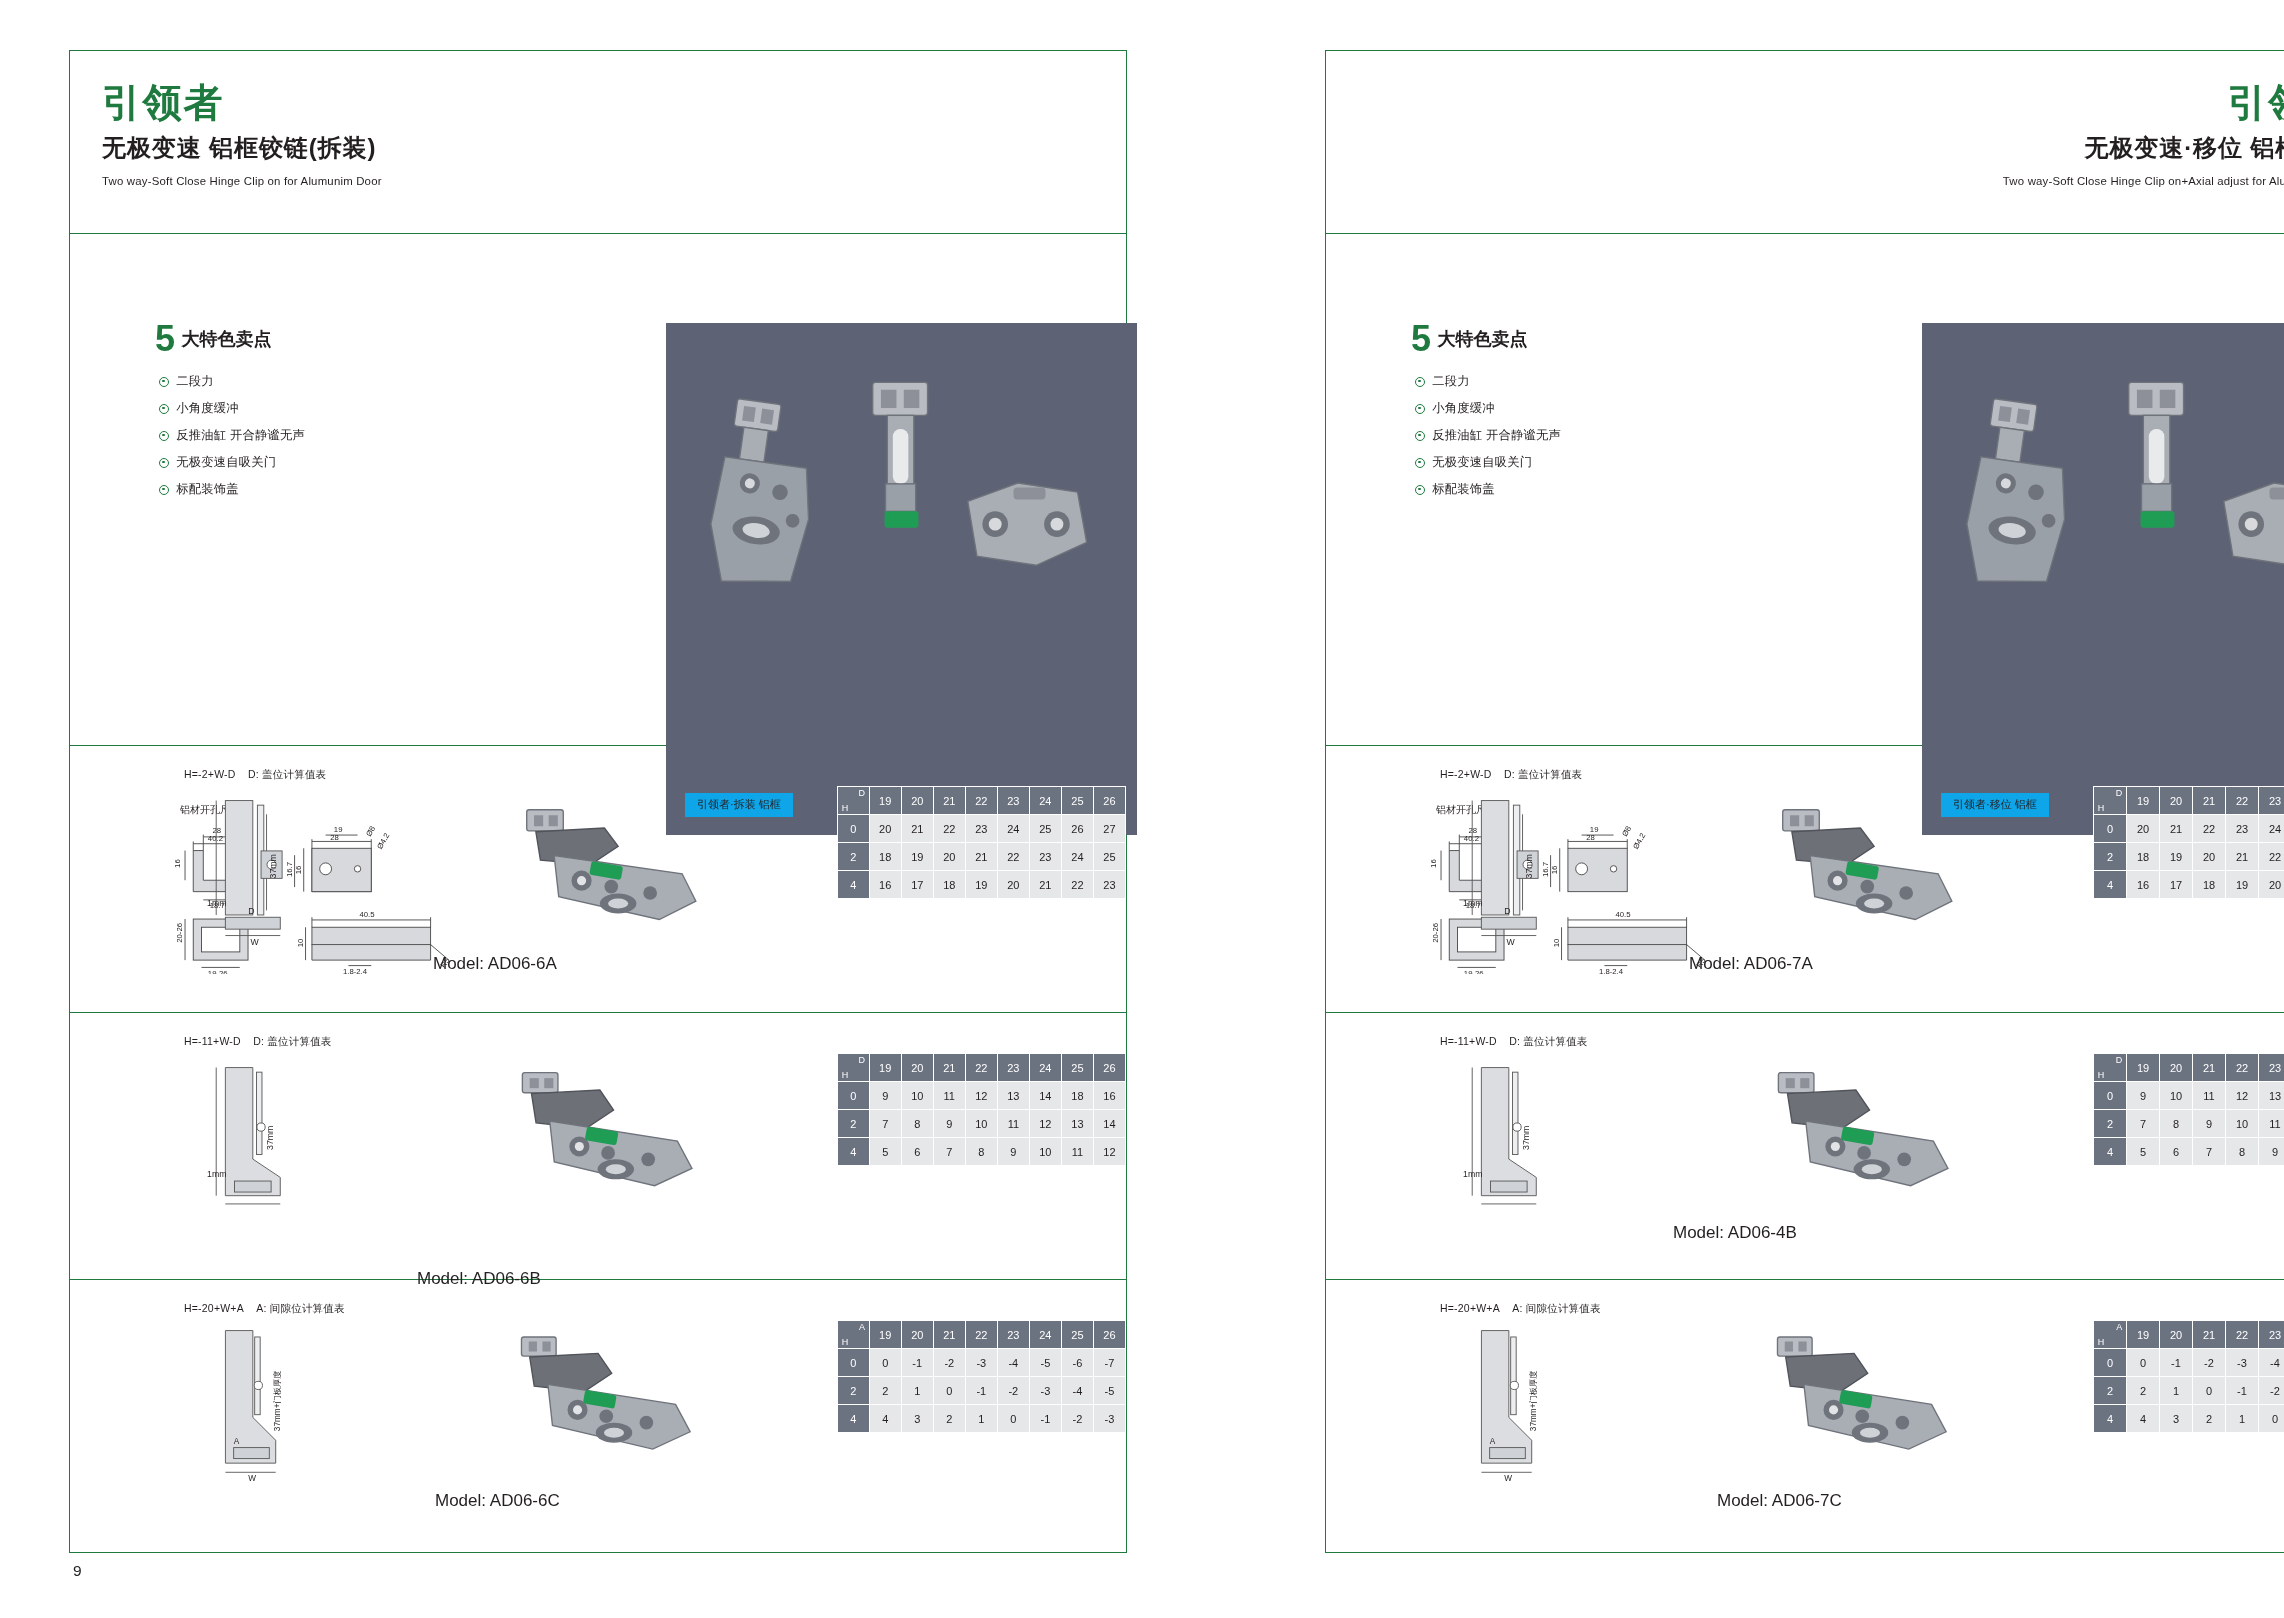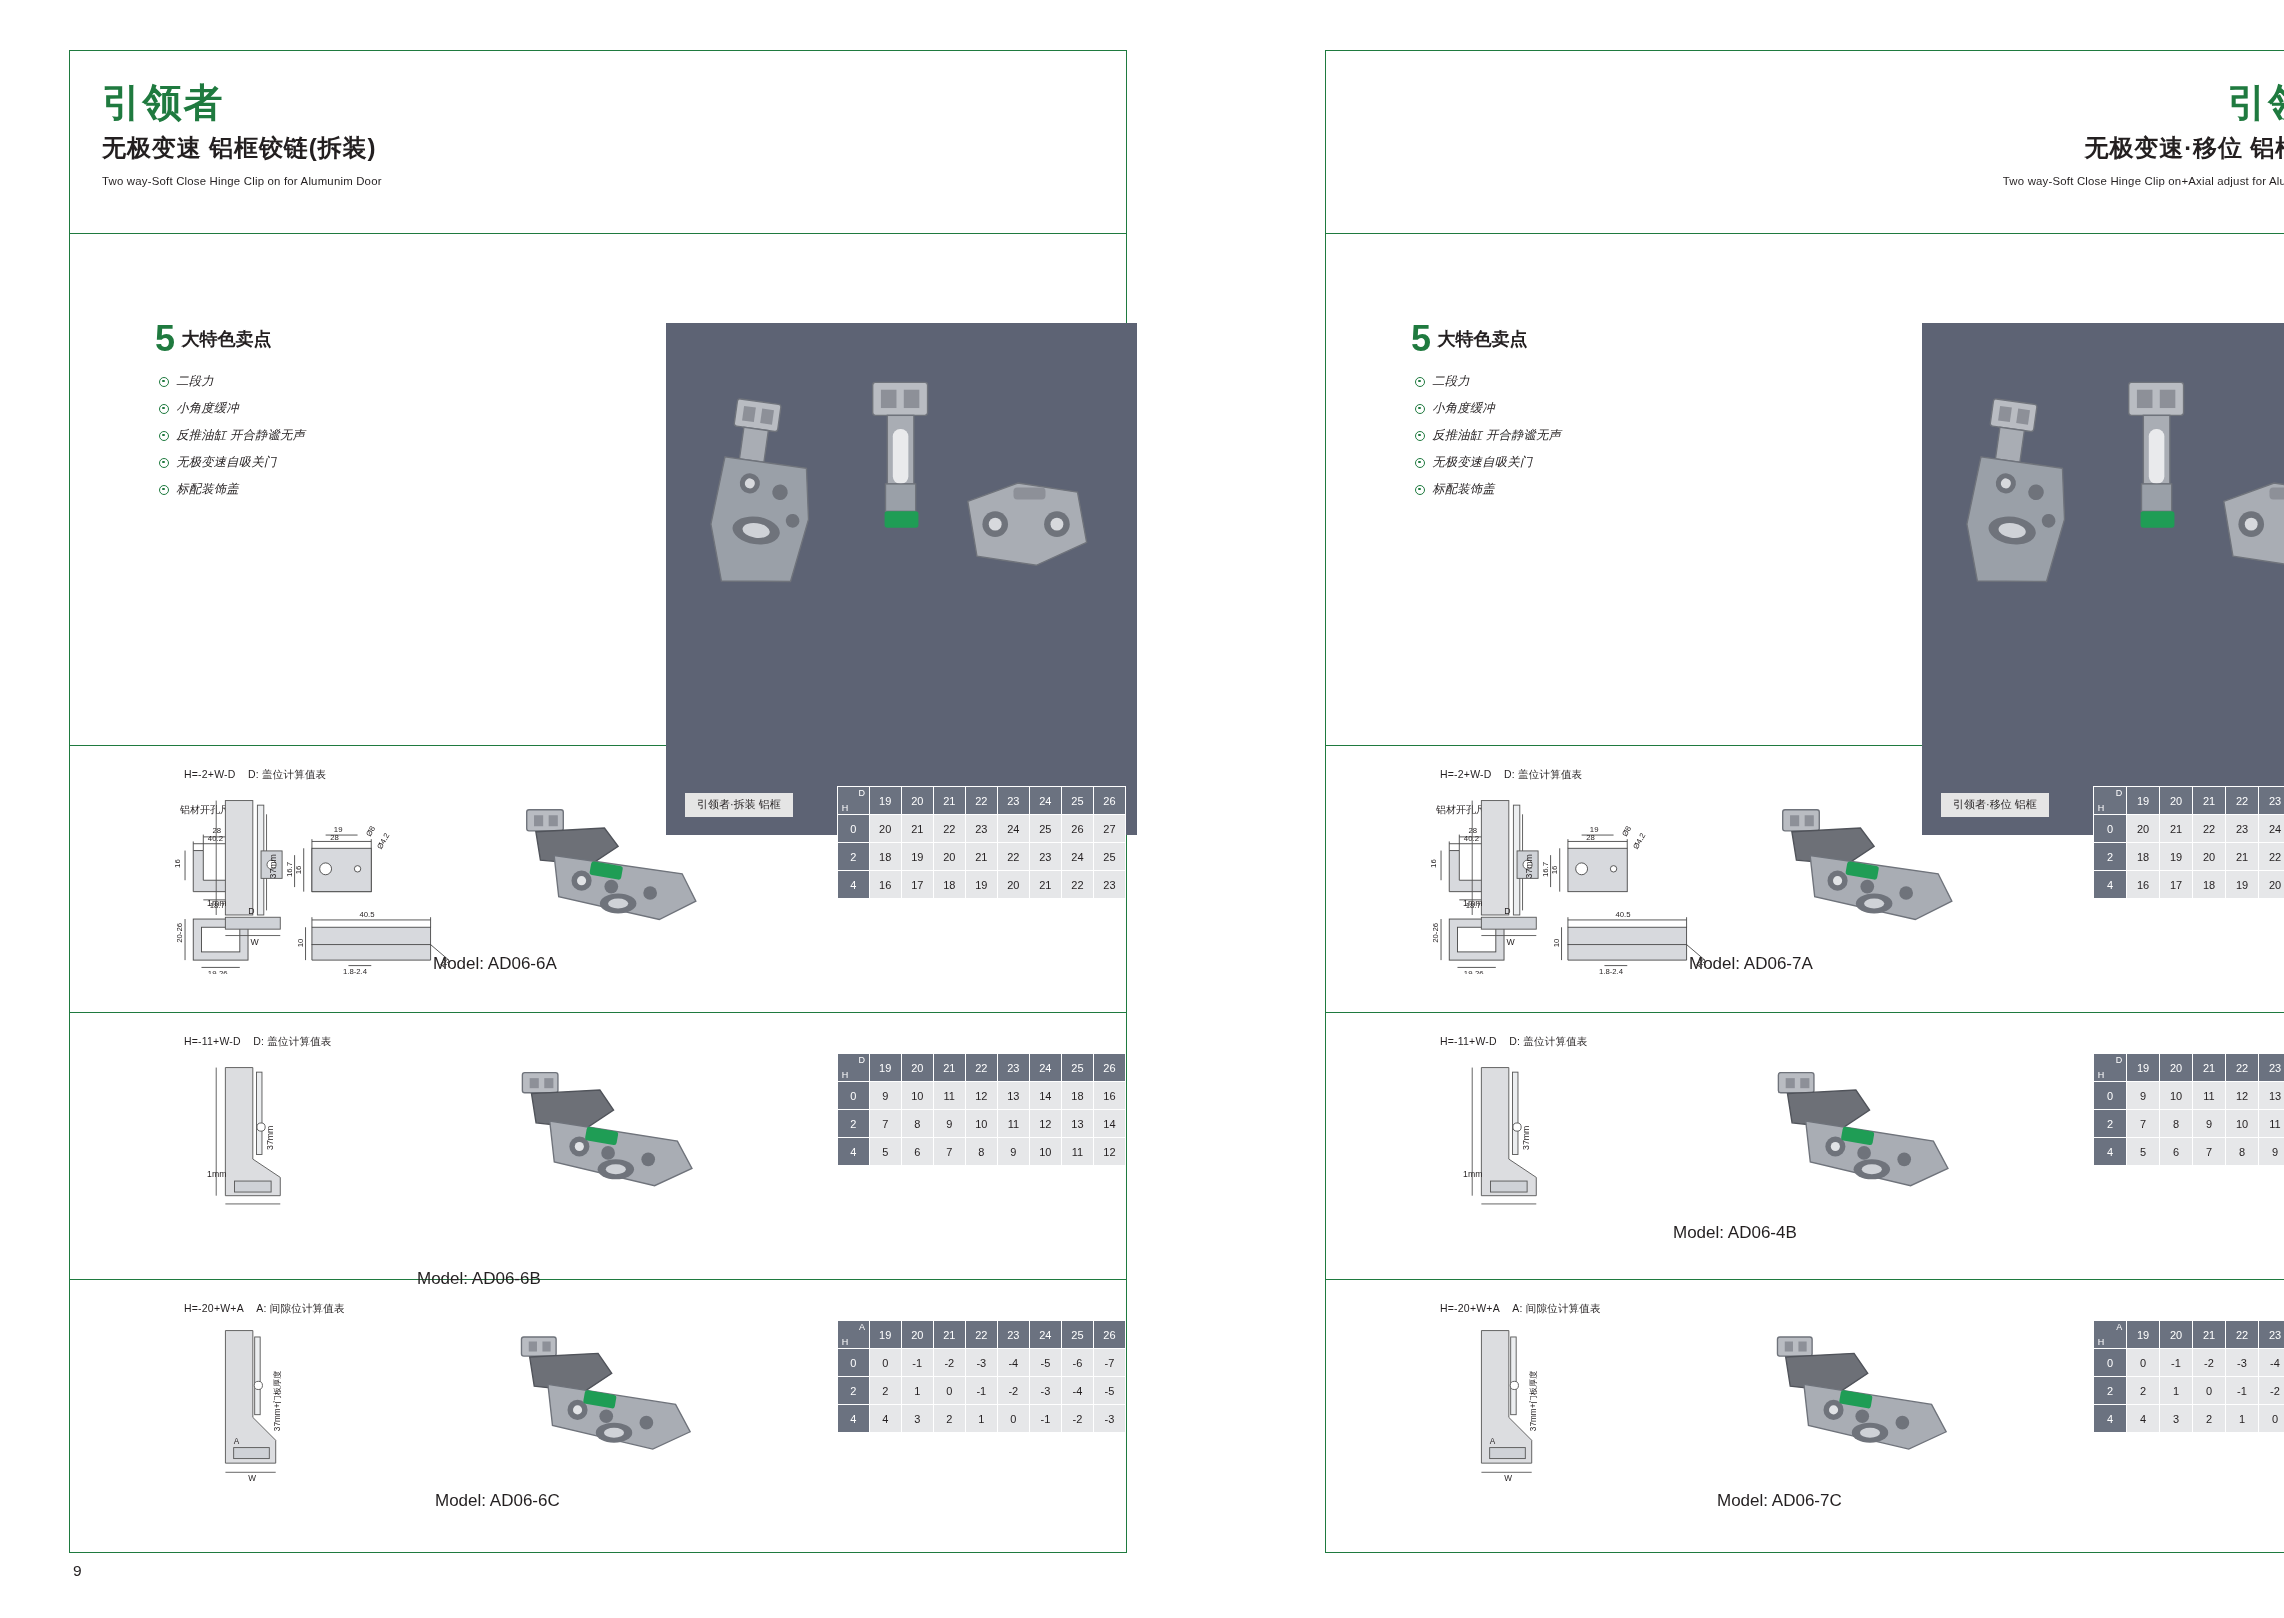--- a/index.html
+++ b/index.html
@@ -17,29 +17,29 @@
   .brand{font-size:39px;font-weight:bold;color:#1f7a3f;letter-spacing:1.8px;line-height:1;}
   .sub-cn{font-size:24px;font-weight:bold;color:#231f20;margin-top:10px;letter-spacing:0.9px;}
   .sub-en{font-size:11.4px;color:#231f20;margin-top:9px;letter-spacing:0.2px;line-height:1.45;}
 
   
   .feat{position:relative;height:512px;border-bottom:1.4px solid #1f7a3f;box-sizing:border-box;}
   .five-wrap{position:absolute;left:85px;top:91px;display:flex;align-items:flex-end;}
   .five-num{font-size:36px;font-weight:bold;color:#1f7a3f;line-height:0.8;}
   .five-txt{font-size:18px;font-weight:bold;color:#231f20;margin-left:6.4px;margin-bottom:2.7px;}
   .bullets{position:absolute;left:89px;top:139px;}
-  .bullet{display:flex;align-items:center;margin-bottom:10px;font-style:italic;}
+  .bullet{display:flex;align-items:center;margin-bottom:10px;}
   .bullet .dot{width:10px;height:10px;border-radius:50%;border:1.4px solid #1f7a3f;box-sizing:border-box;position:relative;margin-right:7.3px;flex:none;}
   .bullet .dot:after{content:"";position:absolute;left:2.3px;top:2.3px;width:2.7px;height:2.7px;border-radius:50%;background:#1f7a3f;}
   .bullet .lbl{font-size:12.3px;color:#231f20;letter-spacing:0.2px;}
 
   .drawcap{position:absolute;left:110px;top:569px;font-size:10px;color:#231f20;}
 
   .photo{position:absolute;background:#5d6374;}
-  .photo .cap{position:absolute;left:19px;bottom:18px;background:#e5e5e5;color:#231f20;font-size:11px;padding:4.6px 12px;}
+  .photo .cap{position:absolute;left:19px;bottom:18px;background:#0ea5e9;color:#231f20;font-size:11px;padding:4.6px 12px;}
 
   
   .tech{position:absolute;}
 
   
   .mrow{position:relative;height:267px;border-bottom:1.4px solid #1f7a3f;box-sizing:border-box;}
   .mrow:last-of-type{border-bottom:none;}
   .mrow .rowtitle{position:absolute;left:114px;top:22px;font-size:10.5px;color:#231f20;letter-spacing:0.2px;}
   .mrow .modelname{position:absolute;font-size:17px;color:#231f20;}
 

